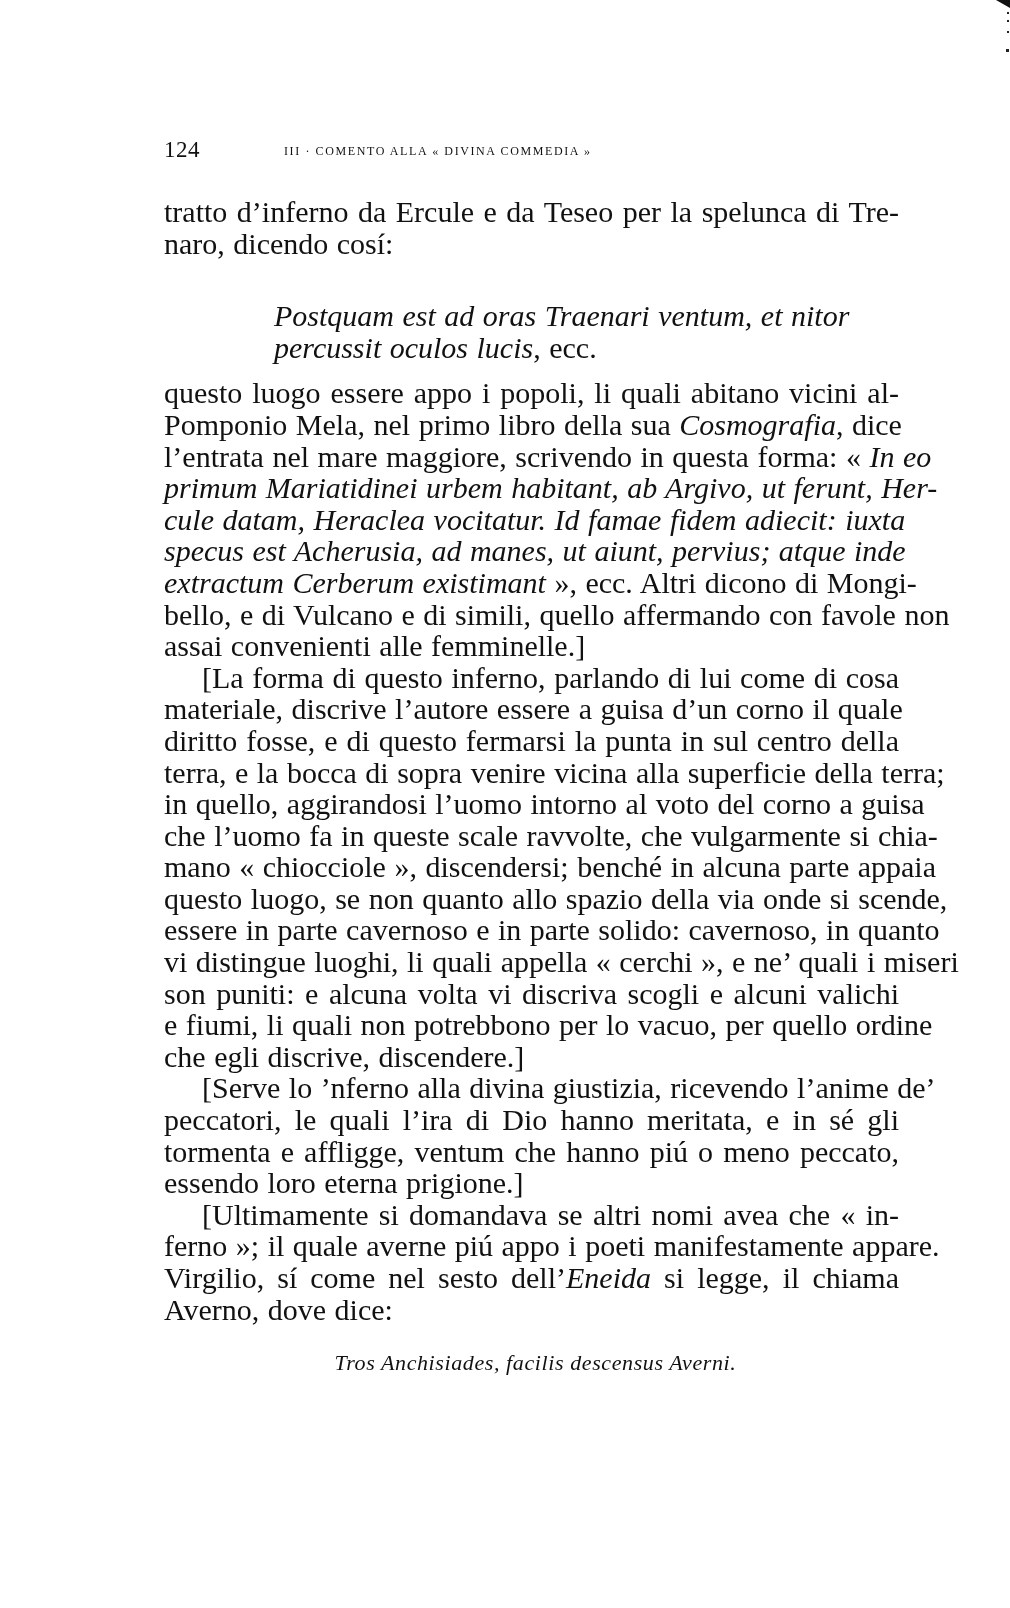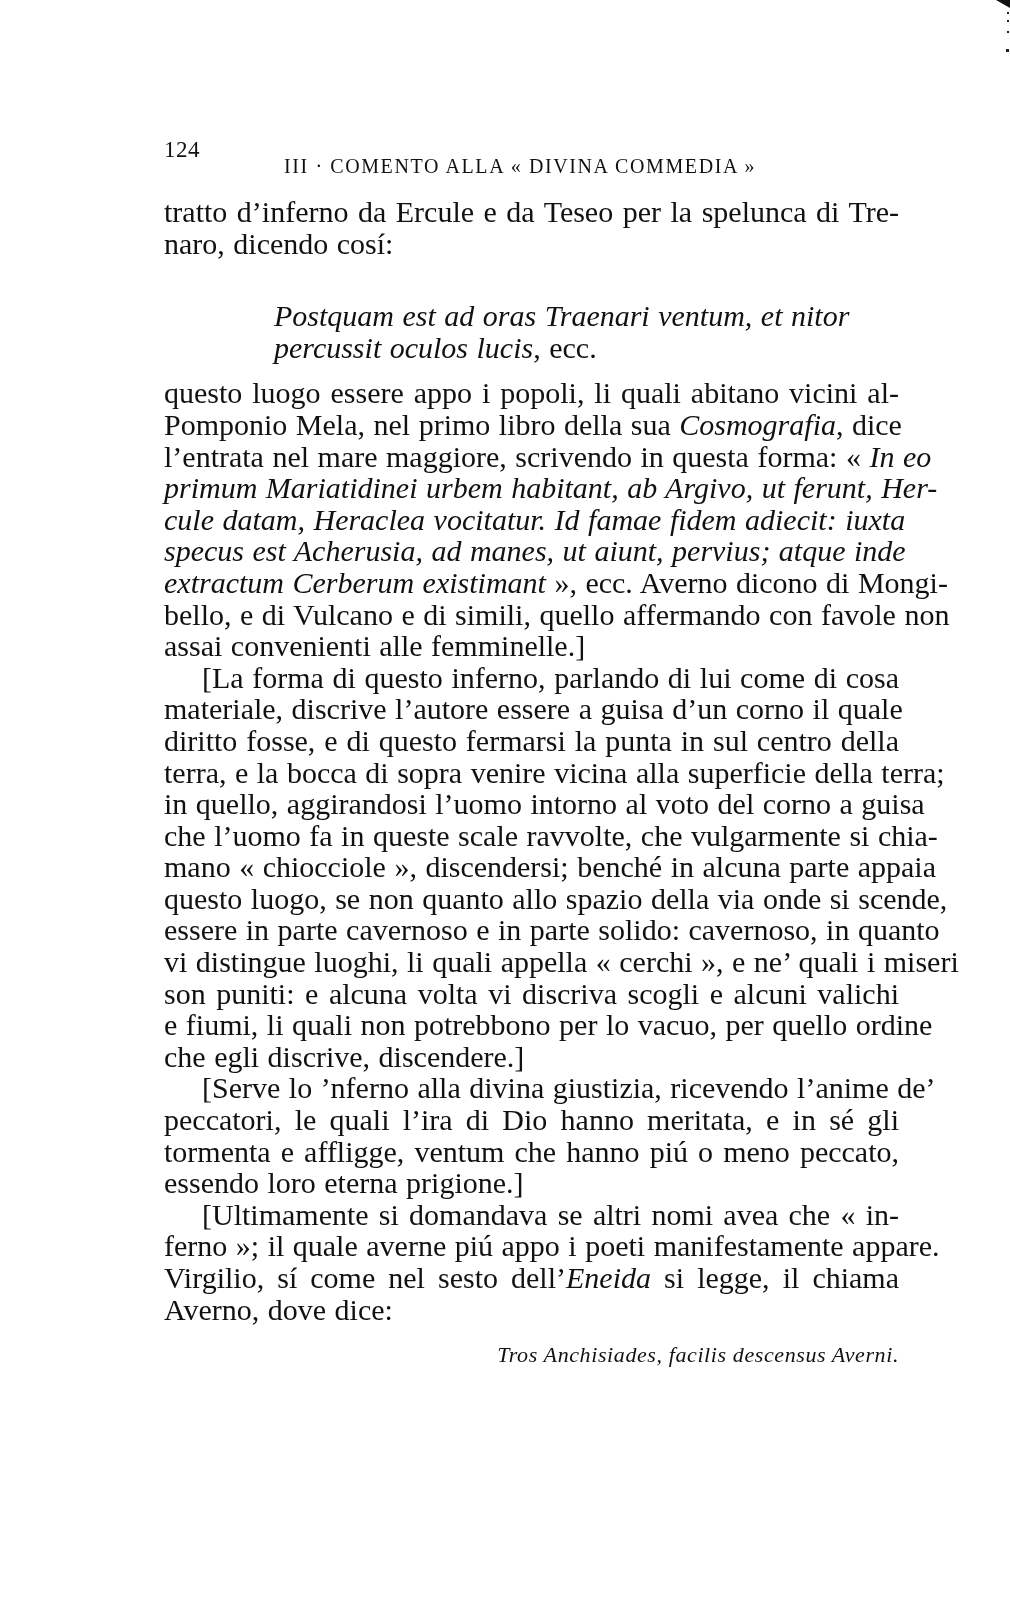--- a/index.html
+++ b/index.html
@@ -2,29 +2,29 @@
 <html><head>
 <meta charset="utf-8">
 <style>
   html, body { margin: 0; padding: 0; background: #ffffff; }
   body { width: 1010px; height: 1608px; position: relative; overflow: hidden; color: #111; font-family: "Liberation Serif", "DejaVu Serif", serif; }
   .page { position: absolute; left: 0; top: 0; width: 1010px; height: 1608px; }
   .corner-mark { position: absolute; right: 0; top: 0; width: 14px; height: 8px; background: #111; clip-path: polygon(0 0, 100% 0, 100% 100%); }
   .edge-dot { position: absolute; right: 1px; width: 2px; height: 2px; background: #222; }
   .header { position: absolute; top: 137px; left: 164px; width: 740px; height: 24px; }
   .page-number { position: absolute; left: 0; top: 0; font-size: 23px; letter-spacing: 0.5px; }
-  .running-head { position: absolute; left: 120px; top: 18px; font-size: 20px; letter-spacing: 1.6px; }
+  .running-head { position: absolute; left: 120px; top: 7px; font-size: 12px; letter-spacing: 1.6px; }
   .body-text { position: absolute; left: 164px; top: 196px; width: 735px; }
   .line { display: block; height: 31.6px; line-height: 31.6px; font-size: 30px; white-space: nowrap; text-align: justify; text-align-last: justify; word-spacing: 1px; }
   .line.last { text-align-last: left; }
   .line.indent { padding-left: 38px; }
   .quote-block { display: block; padding-left: 110px; margin-top: 27px; }
   .quote-block .line { text-align-last: left; }
   .gap-quote { height: 14px; }
-  .verse { display: block; text-align: right; font-style: italic; font-size: 22px; height: 32px; line-height: 32px; margin-top: 14px; letter-spacing: 0.6px; padding-left: 8px; }
+  .verse { display: block; text-align: center; font-style: italic; font-size: 22px; height: 32px; line-height: 32px; margin-top: 22px; letter-spacing: 0.6px; padding-left: 8px; }
   i, .it { font-style: italic; }
 </style>
 </head>
 <body>
 
 <div class="page">
 
   <div class="corner-mark"></div>
   <div class="edge-dot" style="top:12px"></div>
   <div class="edge-dot" style="top:20px"></div>
@@ -52,21 +52,21 @@
 
     <div class="gap-quote"></div>
 
     <div>
       <span class="line">questo luogo essere appo i popoli, li quali abitano vicini al-</span>
       <span class="line"><span>Pomponio Mela, nel primo libro della sua </span><i>Cosmografia</i><span>, dice</span></span>
       <span class="line"><span>l’entrata nel mare maggiore, scrivendo in questa forma: « </span><i>In eo</i></span>
       <span class="line it">primum Mariatidinei urbem habitant, ab Argivo, ut ferunt, Her-</span>
       <span class="line it">cule datam, Heraclea vocitatur. Id famae fidem adiecit: iuxta</span>
       <span class="line it">specus est Acherusia, ad manes, ut aiunt, pervius; atque inde</span>
-      <span class="line"><i>extractum Cerberum existimant</i><span> », ecc. Averno dicono di Mongi-</span></span>
+      <span class="line"><i>extractum Cerberum existimant</i><span> », ecc. Altri dicono di Mongi-</span></span>
       <span class="line">bello, e di Vulcano e di simili, quello affermando con favole non</span>
       <span class="line last">assai convenienti alle femminelle.]</span>
     </div>
 
     <div>
       <span class="line indent">[La forma di questo inferno, parlando di lui come di cosa</span>
       <span class="line">materiale, discrive l’autore essere a guisa d’un corno il quale</span>
       <span class="line">diritto fosse, e di questo fermarsi la punta in sul centro della</span>
       <span class="line">terra, e la bocca di sopra venire vicina alla superficie della terra;</span>
       <span class="line">in quello, aggirandosi l’uomo intorno al voto del corno a guisa</span>

